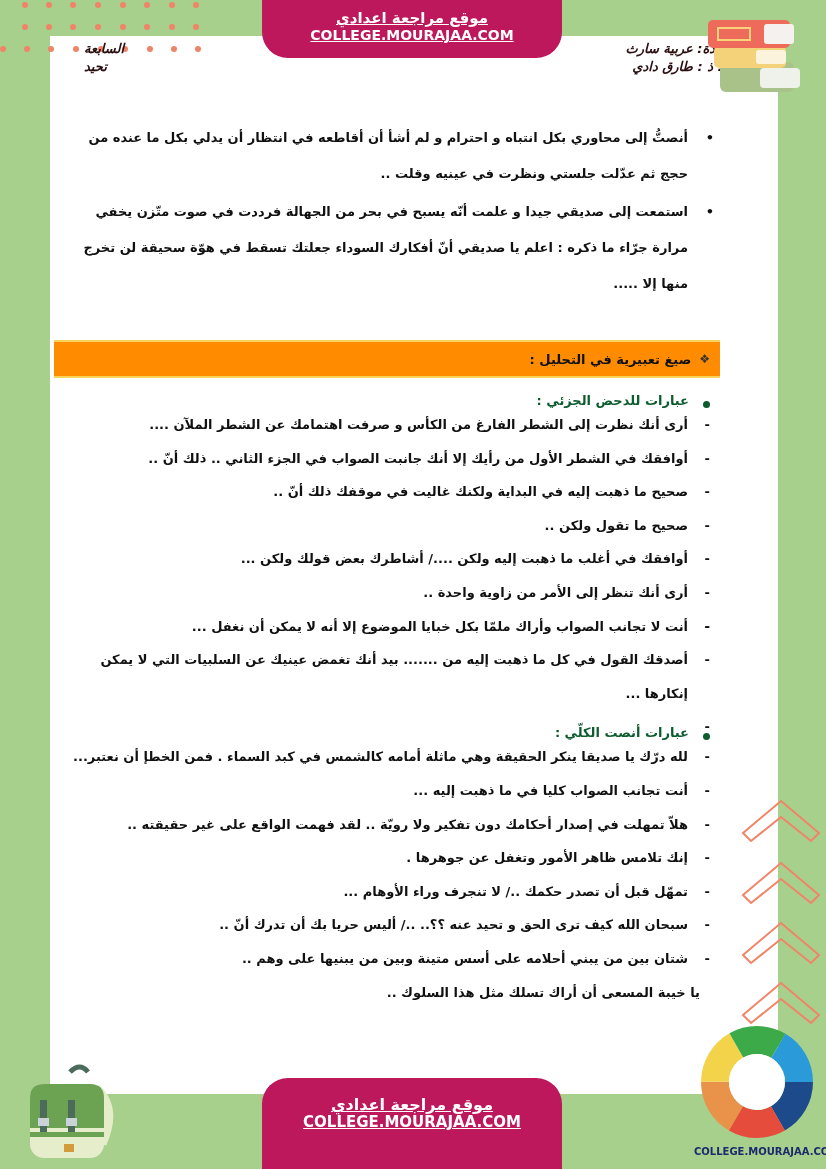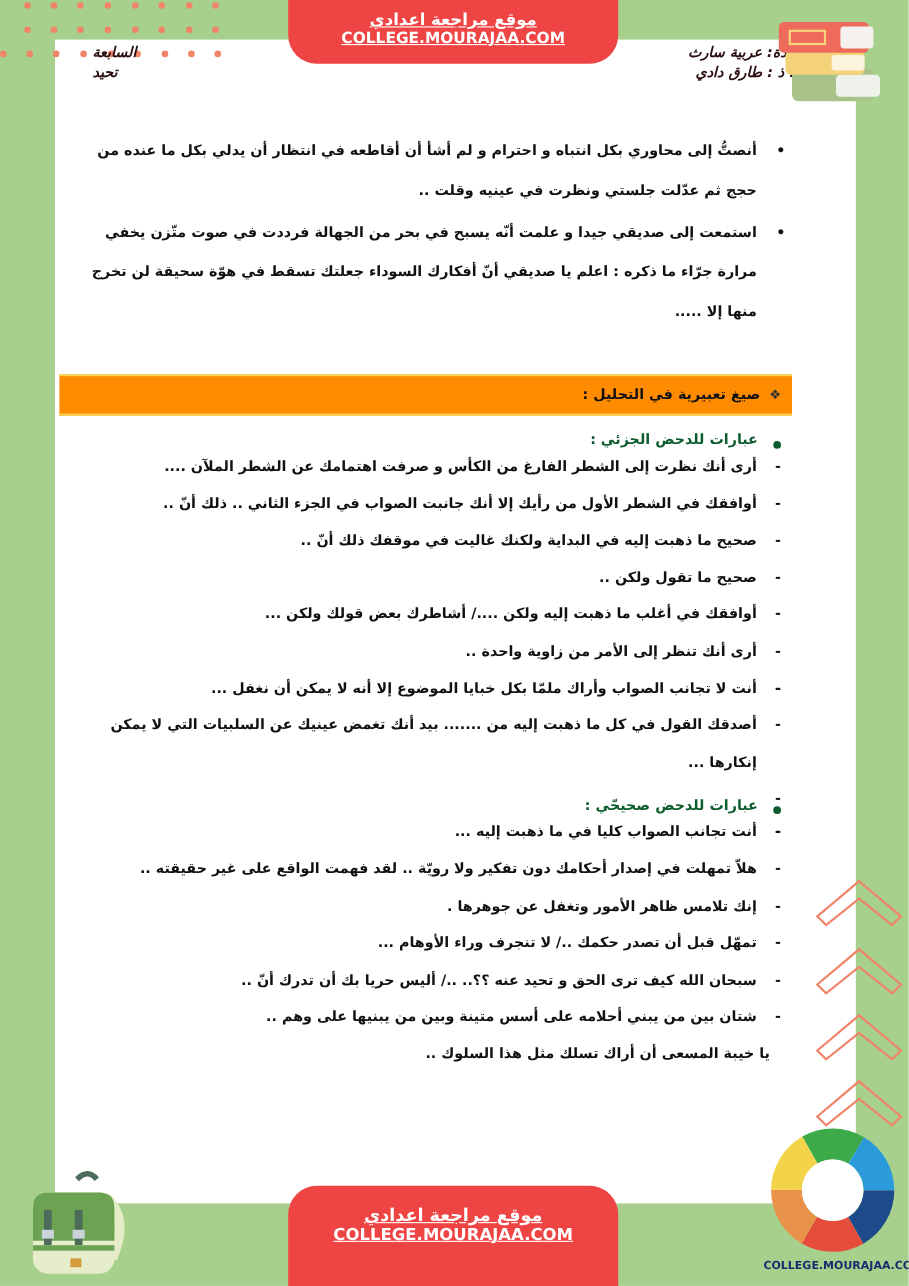--- a/index.html
+++ b/index.html
@@ -8,21 +8,21 @@
     background:#a8d08d;
     font-family:"DejaVu Sans", sans-serif;
   }
   .page {
     position:absolute; left:50px; top:36px; width:728px; height:1058px;
     background:#ffffff;
   }
   .dots { position:absolute; left:0; top:0; width:220px; height:60px; }
   .dot { position:absolute; width:6px; height:6px; border-radius:50%; background:#f08468; }
   .banner {
-    position:absolute; background:#ef4444; color:#fff; text-align:center;
+    position:absolute; background:#be185d; color:#fff; text-align:center;
     font-family:"DejaVu Sans", sans-serif; font-weight:bold;
     text-decoration:underline; line-height:1.15;
   }
   .banner-top { left:262px; top:0; width:300px; height:58px; border-radius:0 0 26px 26px; font-size:14px; padding-top:10px; box-sizing:border-box; }
   .banner-bottom { left:262px; top:1078px; width:300px; height:91px; border-radius:26px 26px 0 0; font-size:15px; padding-top:18px; box-sizing:border-box; }
   .banner .ar { font-size:15px; display:block; }
   .hdr { position:absolute; font-family:"DejaVu Sans", sans-serif; font-weight:bold; font-style:italic; color:#2b0f10; font-size:13px; direction:rtl; text-align:right; line-height:1.4; }
   .hdr-right { right:100px; top:40px; }
   .hdr-left  { left:84px;  top:40px; }
   .content {
@@ -134,24 +134,24 @@
     <div class="item"><span class="dash">-</span><span>أوافقك في أغلب ما ذهبت إليه ولكن ..../ أشاطرك بعض قولك ولكن ...</span></div>
     <div class="item"><span class="dash">-</span><span>أرى أنك تنظر إلى الأمر من زاوية واحدة ..</span></div>
     <div class="item"><span class="dash">-</span></div>
     <div class="item"><span class="dash">-</span><span>أنت لا تجانب الصواب وأراك ملمّا بكل خبايا الموضوع إلا أنه لا يمكن أن نغفل ...</span></div>
     <div class="item"><span class="dash">-</span><span>أصدقك القول في كل ما ذهبت إليه من ....... بيد أنك تغمض عينيك عن السلبيات التي لا يمكن إنكارها ...</span></div>
     <div class="item"><span class="dash">-</span></div>
   </div>
 
   <div class="subhead">
     <span class="dot-g"></span>
-    <span>عبارات للدحض صحيحّي :</span>
+    <span>عبارات أنصت الكلّي :</span>
   </div>
   <div>
-    <div class="item"><span class="dash">-</span></div>
+    <div class="item"><span class="dash">-</span><span>لله درّك يا صديقا ينكر الحقيقة وهي ماثلة أمامه كالشمس في كبد السماء . فمن الخطإ أن نعتبر...</span></div>
     <div class="item"><span class="dash">-</span><span>أنت تجانب الصواب كليا في ما ذهبت إليه ...</span></div>
     <div class="item"><span class="dash">-</span><span>هلاّ تمهلت في إصدار أحكامك دون تفكير ولا رويّة .. لقد فهمت الواقع على غير حقيقته ..</span></div>
     <div class="item"><span class="dash">-</span><span>إنك تلامس ظاهر الأمور وتغفل عن جوهرها .</span></div>
     <div class="item"><span class="dash">-</span><span>تمهّل قبل أن تصدر حكمك ../ لا تنجرف وراء الأوهام ...</span></div>
     <div class="item"><span class="dash">-</span><span>سبحان الله كيف ترى الحق و تحيد عنه ؟؟.. ../ أليس حريا بك أن تدرك أنّ ..</span></div>
     <div class="item"><span class="dash">-</span><span>شتان بين من يبني أحلامه على أسس متينة وبين من يبنيها على وهم ..</span></div>
     <div class="item" style="padding-right:20px;"><span>يا خيبة المسعى أن أراك تسلك مثل هذا السلوك ..</span></div>
   </div>
 </div>
 

